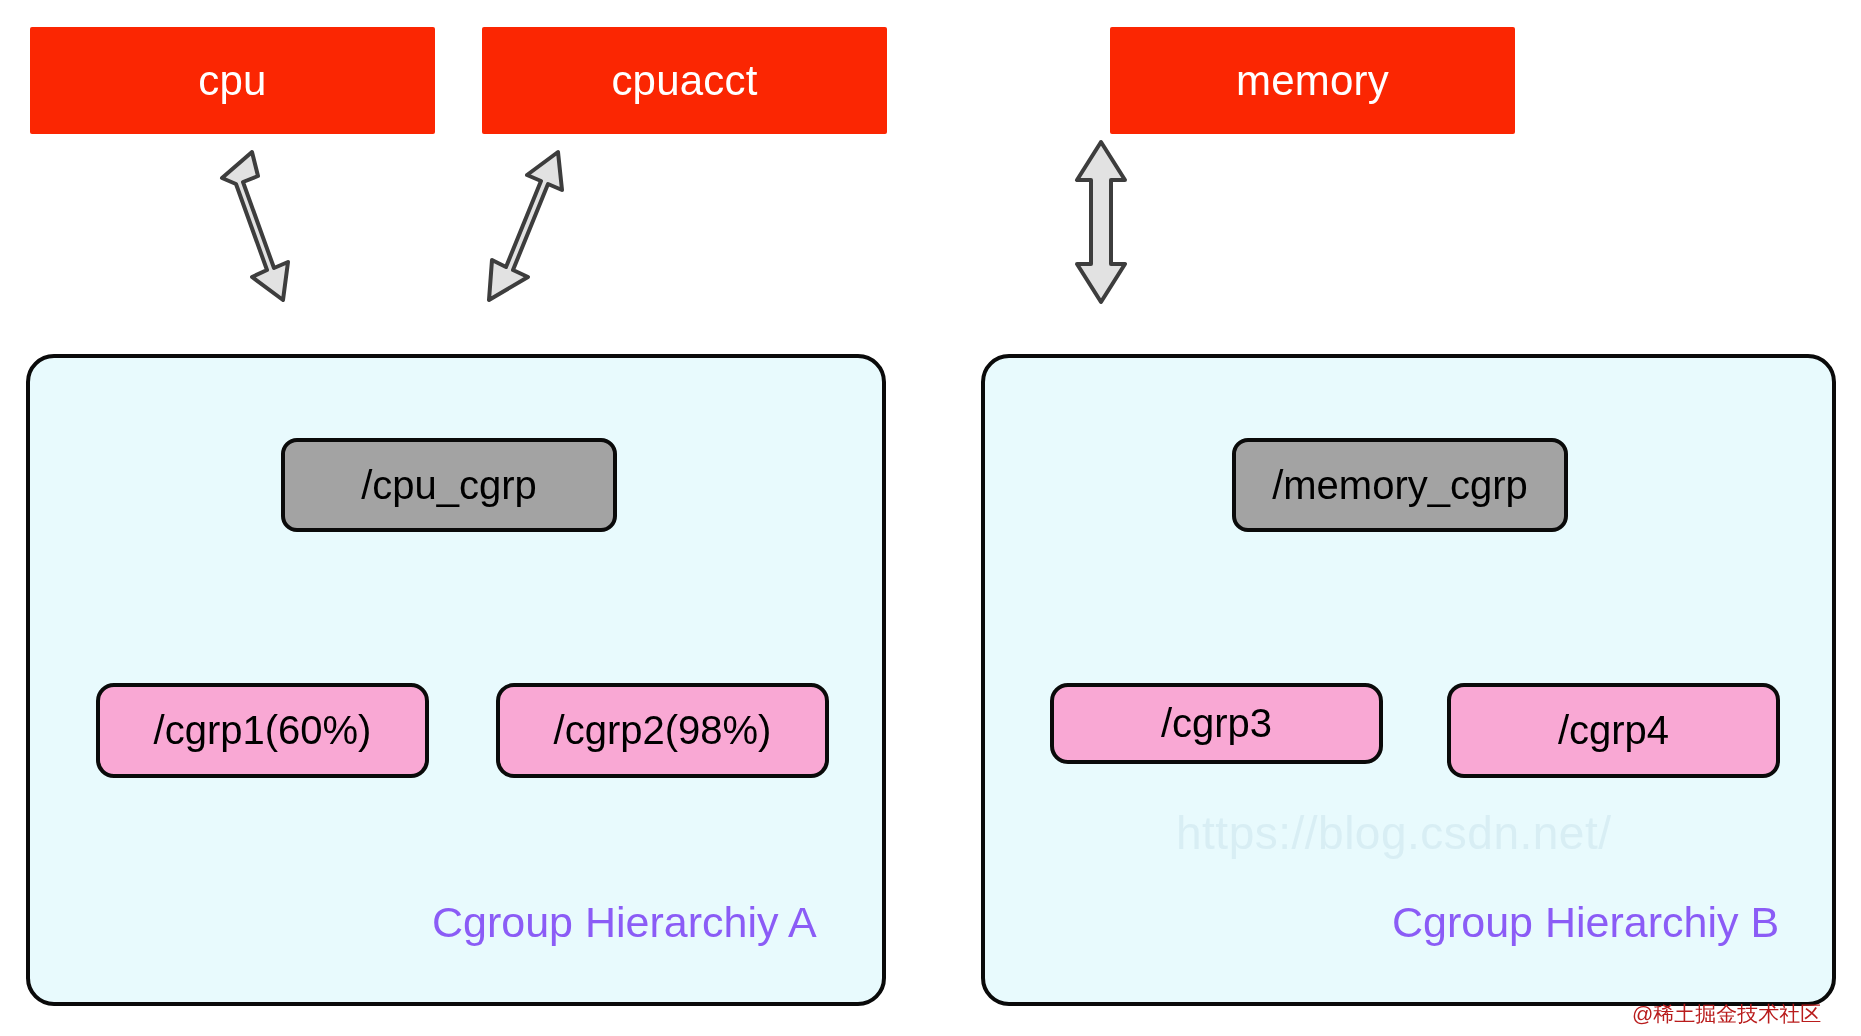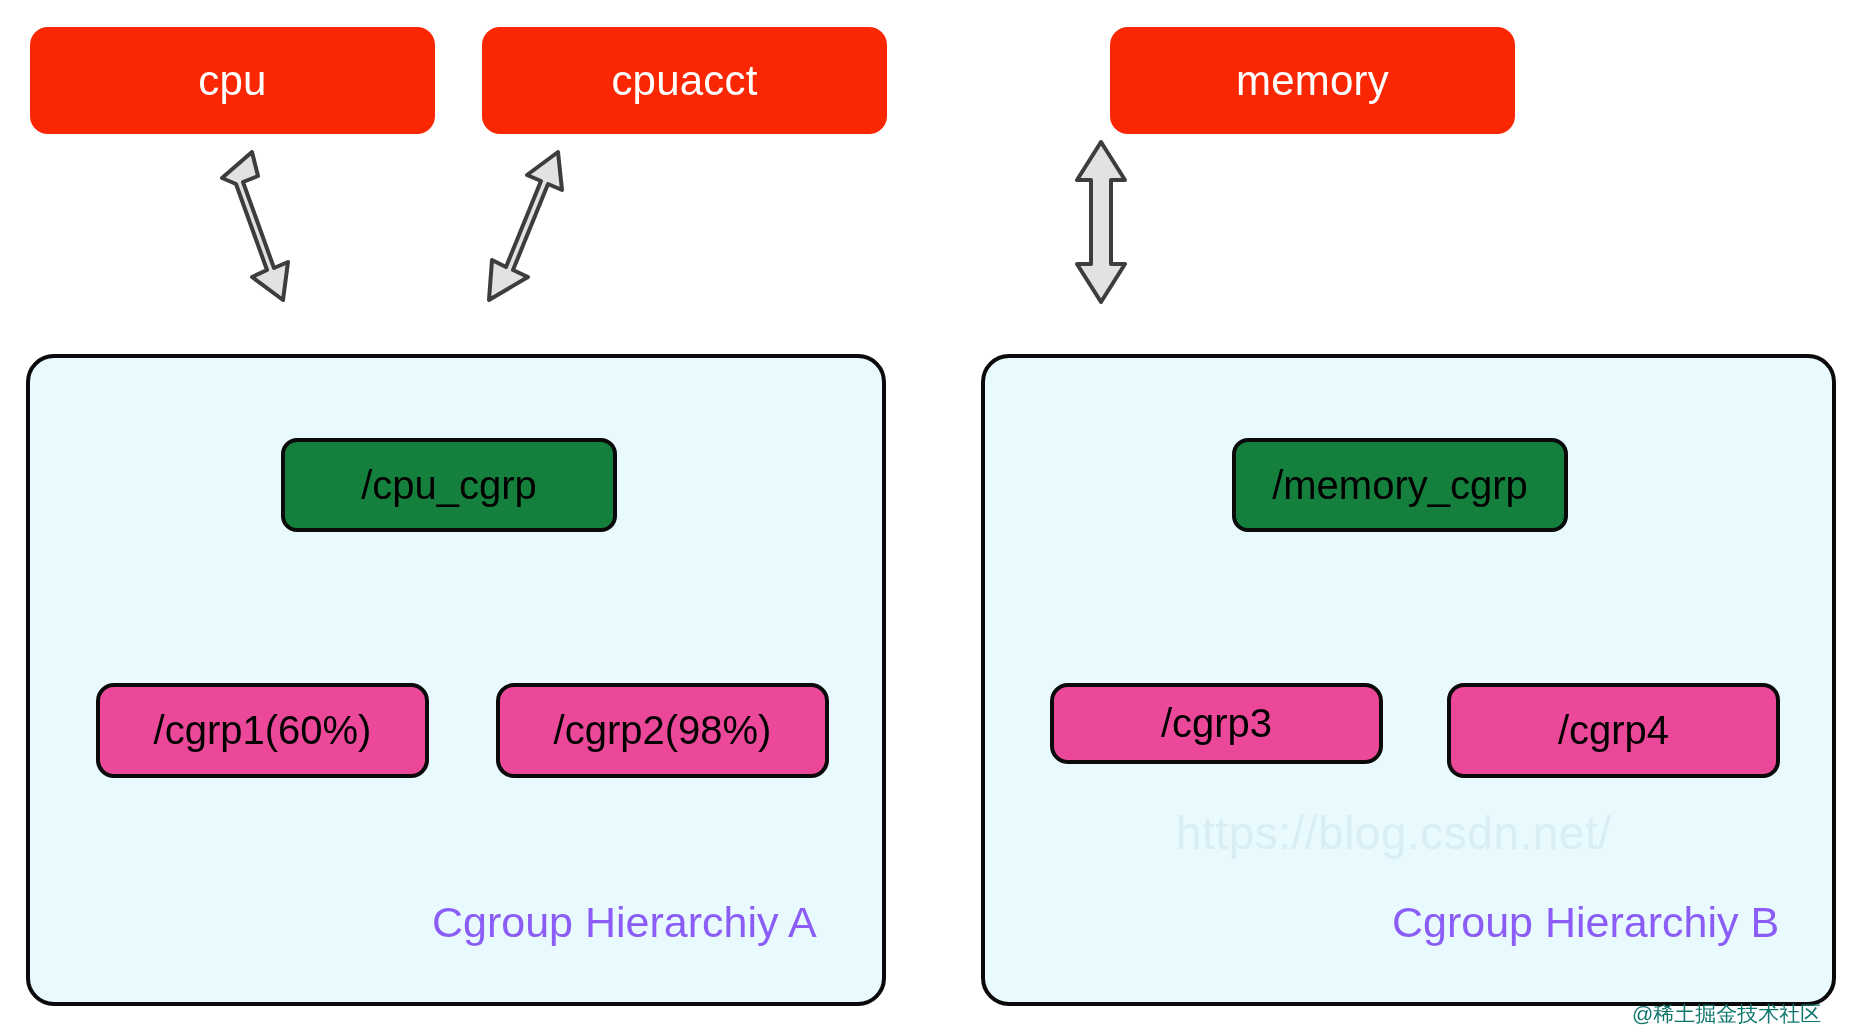--- a/index.html
+++ b/index.html
@@ -27,21 +27,21 @@
     left: 0; top: 0;
     width: 1861px;
     height: 1036px;
     pointer-events: none;
   }
 
   
   .ctrl-box {
     position: absolute;
     background: #fb2602;
-    border-radius: 18px;
+    border-radius: 2px;
     display: flex;
     align-items: center;
     justify-content: center;
     color: #ffffff;
     font-size: 42px;
     letter-spacing: 0.2px;
     box-sizing: border-box;
   }
 
   
@@ -56,35 +56,35 @@
   .hierarchy-label {
     position: absolute;
     font-size: 43px;
     color: #8b5cf6;
     white-space: nowrap;
   }
 
   
   .cgrp-root {
     position: absolute;
-    background: #15803d;
+    background: #a3a3a3;
     border: 4px solid #0a0a0a;
     border-radius: 16px;
     display: flex;
     align-items: center;
     justify-content: center;
     color: #000000;
     font-size: 40px;
     box-sizing: border-box;
   }
 
   
   .cgrp-leaf {
     position: absolute;
-    background: #ec4899;
+    background: #f9a8d4;
     border: 4px solid #0a0a0a;
     border-radius: 18px;
     display: flex;
     align-items: center;
     justify-content: center;
     color: #000000;
     font-size: 40px;
     box-sizing: border-box;
   }
 
@@ -96,21 +96,21 @@
     font-size: 46px;
     color: #d8eef4;
     white-space: nowrap;
     letter-spacing: 0.5px;
   }
   .watermark-brand {
     position: absolute;
     left: 1632px;
     top: 1000px;
     font-size: 21px;
-    color: #0f766e;
+    color: #b91c1c;
     white-space: nowrap;
   }
 </style>
 </head>
 <body>
 
 <div id="stage">
 
   <svg class="svg-layer" viewBox="0 0 1861 1036" width="1861" height="1036">
     <defs>

